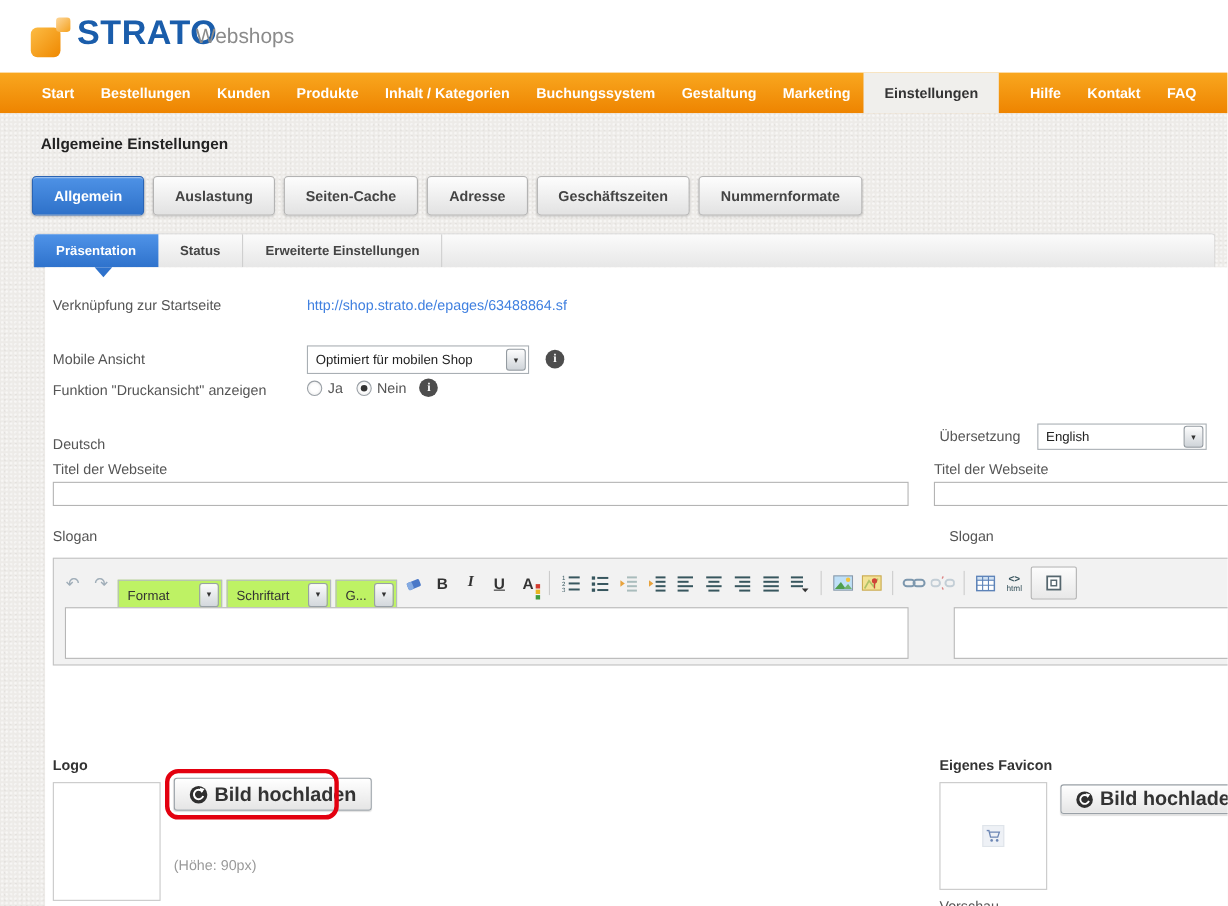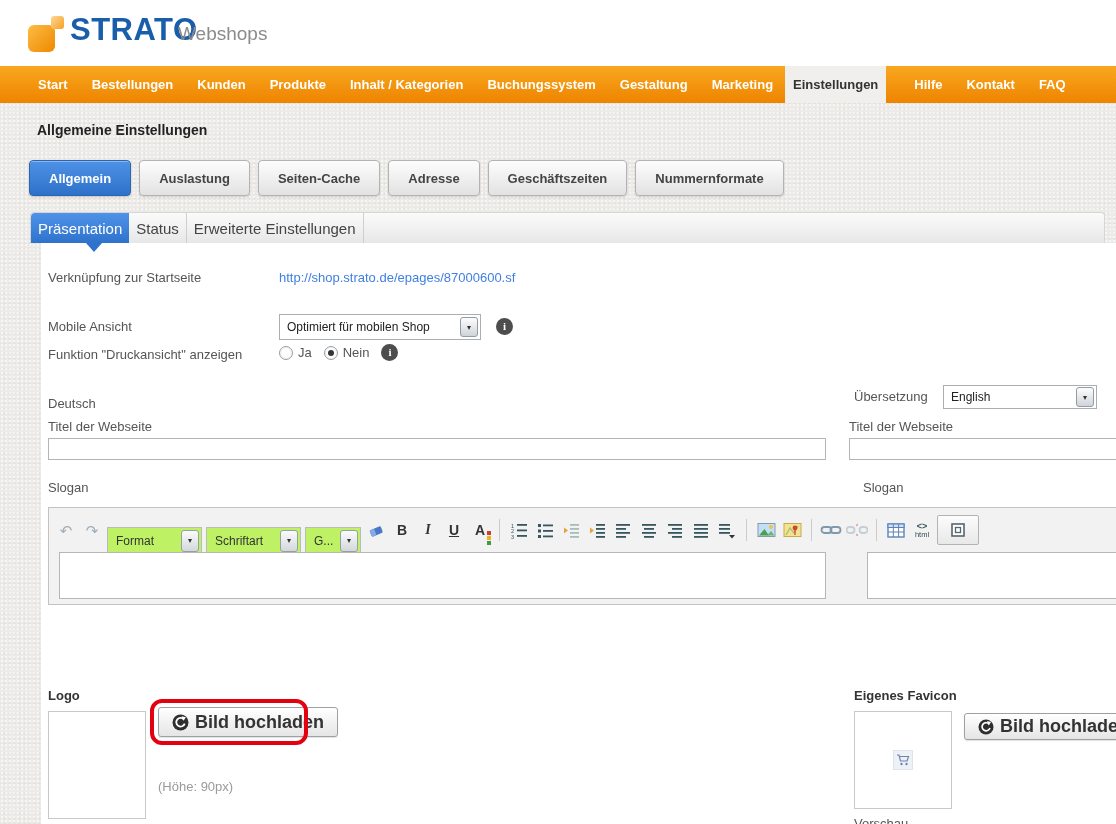--- a/index.html
+++ b/index.html
@@ -14,21 +14,21 @@
     background:linear-gradient(135deg,#fcbc45,#ef8800); }
   .logo-mark .small { position:absolute; right:0; top:0; width:13px; height:13px; border-radius:3px;
     background:linear-gradient(135deg,#fdd79b,#f5a11d); }
   .brand-name { position:absolute; left:70px; top:12px; font-size:31px; font-weight:bold; color:#1a5dab; letter-spacing:.5px; }
   .brand-product { position:absolute; left:178px; top:23px; font-size:19px; color:#8b8b8b; }
 
   
   .nav { position:absolute; left:0; top:66px; width:1116px; height:37px;
     background:linear-gradient(#f9a71f,#ee8400); display:flex; align-items:stretch; padding-left:26px; }
   .nav-item { display:flex; align-items:center; padding:0 12px; color:#fff; font-size:13px; font-weight:bold; cursor:default; white-space:nowrap; }
-  .nav-item.active { background:#f0efec; color:#333; padding:0 8px; }
+  .nav-item.active { background:#f0efec; color:#333; padding:0 19px; }
   .nav-spacer { width:16px; }
 
   
   .workspace { position:absolute; left:0; top:103px; width:1116px; height:721px;
     background-color:#edebe8;
     background-image:
       radial-gradient(rgba(255,255,255,.55) 1px, transparent 1.3px),
       radial-gradient(rgba(110,105,95,.07) 1px, transparent 1.3px);
     background-size:4px 4px, 5px 5px;
     background-position:0 0, 2px 3px; }
@@ -38,22 +38,22 @@
   .tabrow { position:absolute; left:29px; top:160px; display:flex; gap:8px; }
   .tabbtn { height:36px; padding:0 19px; border-radius:4px; border:1px solid #b3b3b3;
     background:linear-gradient(#fdfdfd,#e2e2e2); color:#444; font-size:13px; font-weight:bold;
     display:flex; align-items:center; box-shadow:0 1px 2px rgba(0,0,0,.15); cursor:default; }
   .tabbtn.active { border-color:#2a64b4; background:linear-gradient(#4e92e6,#2e71c9); color:#fff;
     box-shadow:inset 0 1px 0 rgba(255,255,255,.35), 0 1px 2px rgba(0,0,0,.2); }
 
   .subtabbar { position:absolute; left:30px; top:212px; width:1075px; height:31px;
     background:linear-gradient(#fbfbfb,#e7e7e7); border:1px solid #d6d6d6; border-bottom:none;
     border-radius:4px 4px 0 0; display:flex; }
-  .subtab { padding:0 7px; display:flex; align-items:center; font-size:15px; color:#444;
-    border-right:1px solid #cfcfcf; cursor:default; }
+  .subtab { padding:0 20px; display:flex; align-items:center; font-size:12px; color:#444;
+    border-right:1px solid #cfcfcf; cursor:default;font-weight:bold; }
   .subtab.active { background:linear-gradient(#4f93e8,#2e72cc); color:#fff; border-right:none; border-radius:4px 0 0 0; }
 
   .panel { position:absolute; left:41px; top:243px; width:1086px; height:581px; background:#fff; overflow:hidden; }
   .notch { position:absolute; left:86px; top:243px; width:0; height:0; z-index:5;
     border-left:8px solid transparent; border-right:8px solid transparent; border-top:9px solid #2e72cc; }
 
   .lbl { position:absolute; font-size:13px; color:#555; white-space:nowrap; }
   .lbl-bold { position:absolute; font-size:13px; font-weight:bold; color:#333; white-space:nowrap; }
   .link { position:absolute; font-size:13px; color:#4080e0; text-decoration:none; white-space:nowrap; cursor:pointer; }
 
@@ -161,21 +161,21 @@
   <div class="subtabbar">
     <div class="subtab active">Präsentation</div>
     <div class="subtab">Status</div>
     <div class="subtab">Erweiterte Einstellungen</div>
   </div>
   <div class="notch"></div>
 
   <div class="panel">
 
     <div class="lbl" style="left:7px; top:27px;">Verknüpfung zur Startseite</div>
-    <a class="link" style="left:238px; top:27px;">http://shop.strato.de/epages/87000600.sf</a>
+    <a class="link" style="left:238px; top:27px;">http://shop.strato.de/epages/63488864.sf</a>
 
     <div class="lbl" style="left:7px; top:76px;">Mobile Ansicht</div>
     <div class="select" style="left:238px; top:71px; width:202px; height:26px;">
       <span class="txt">Optimiert für mobilen Shop</span>
       <span class="btn">▾</span>
     </div>
     <div class="info" style="left:455px; top:75px;">i</div>
 
     <div class="lbl" style="left:7px; top:104px;">Funktion "Druckansicht" anzeigen</div>
     <div class="radio-row" style="left:238px; top:101px;">

